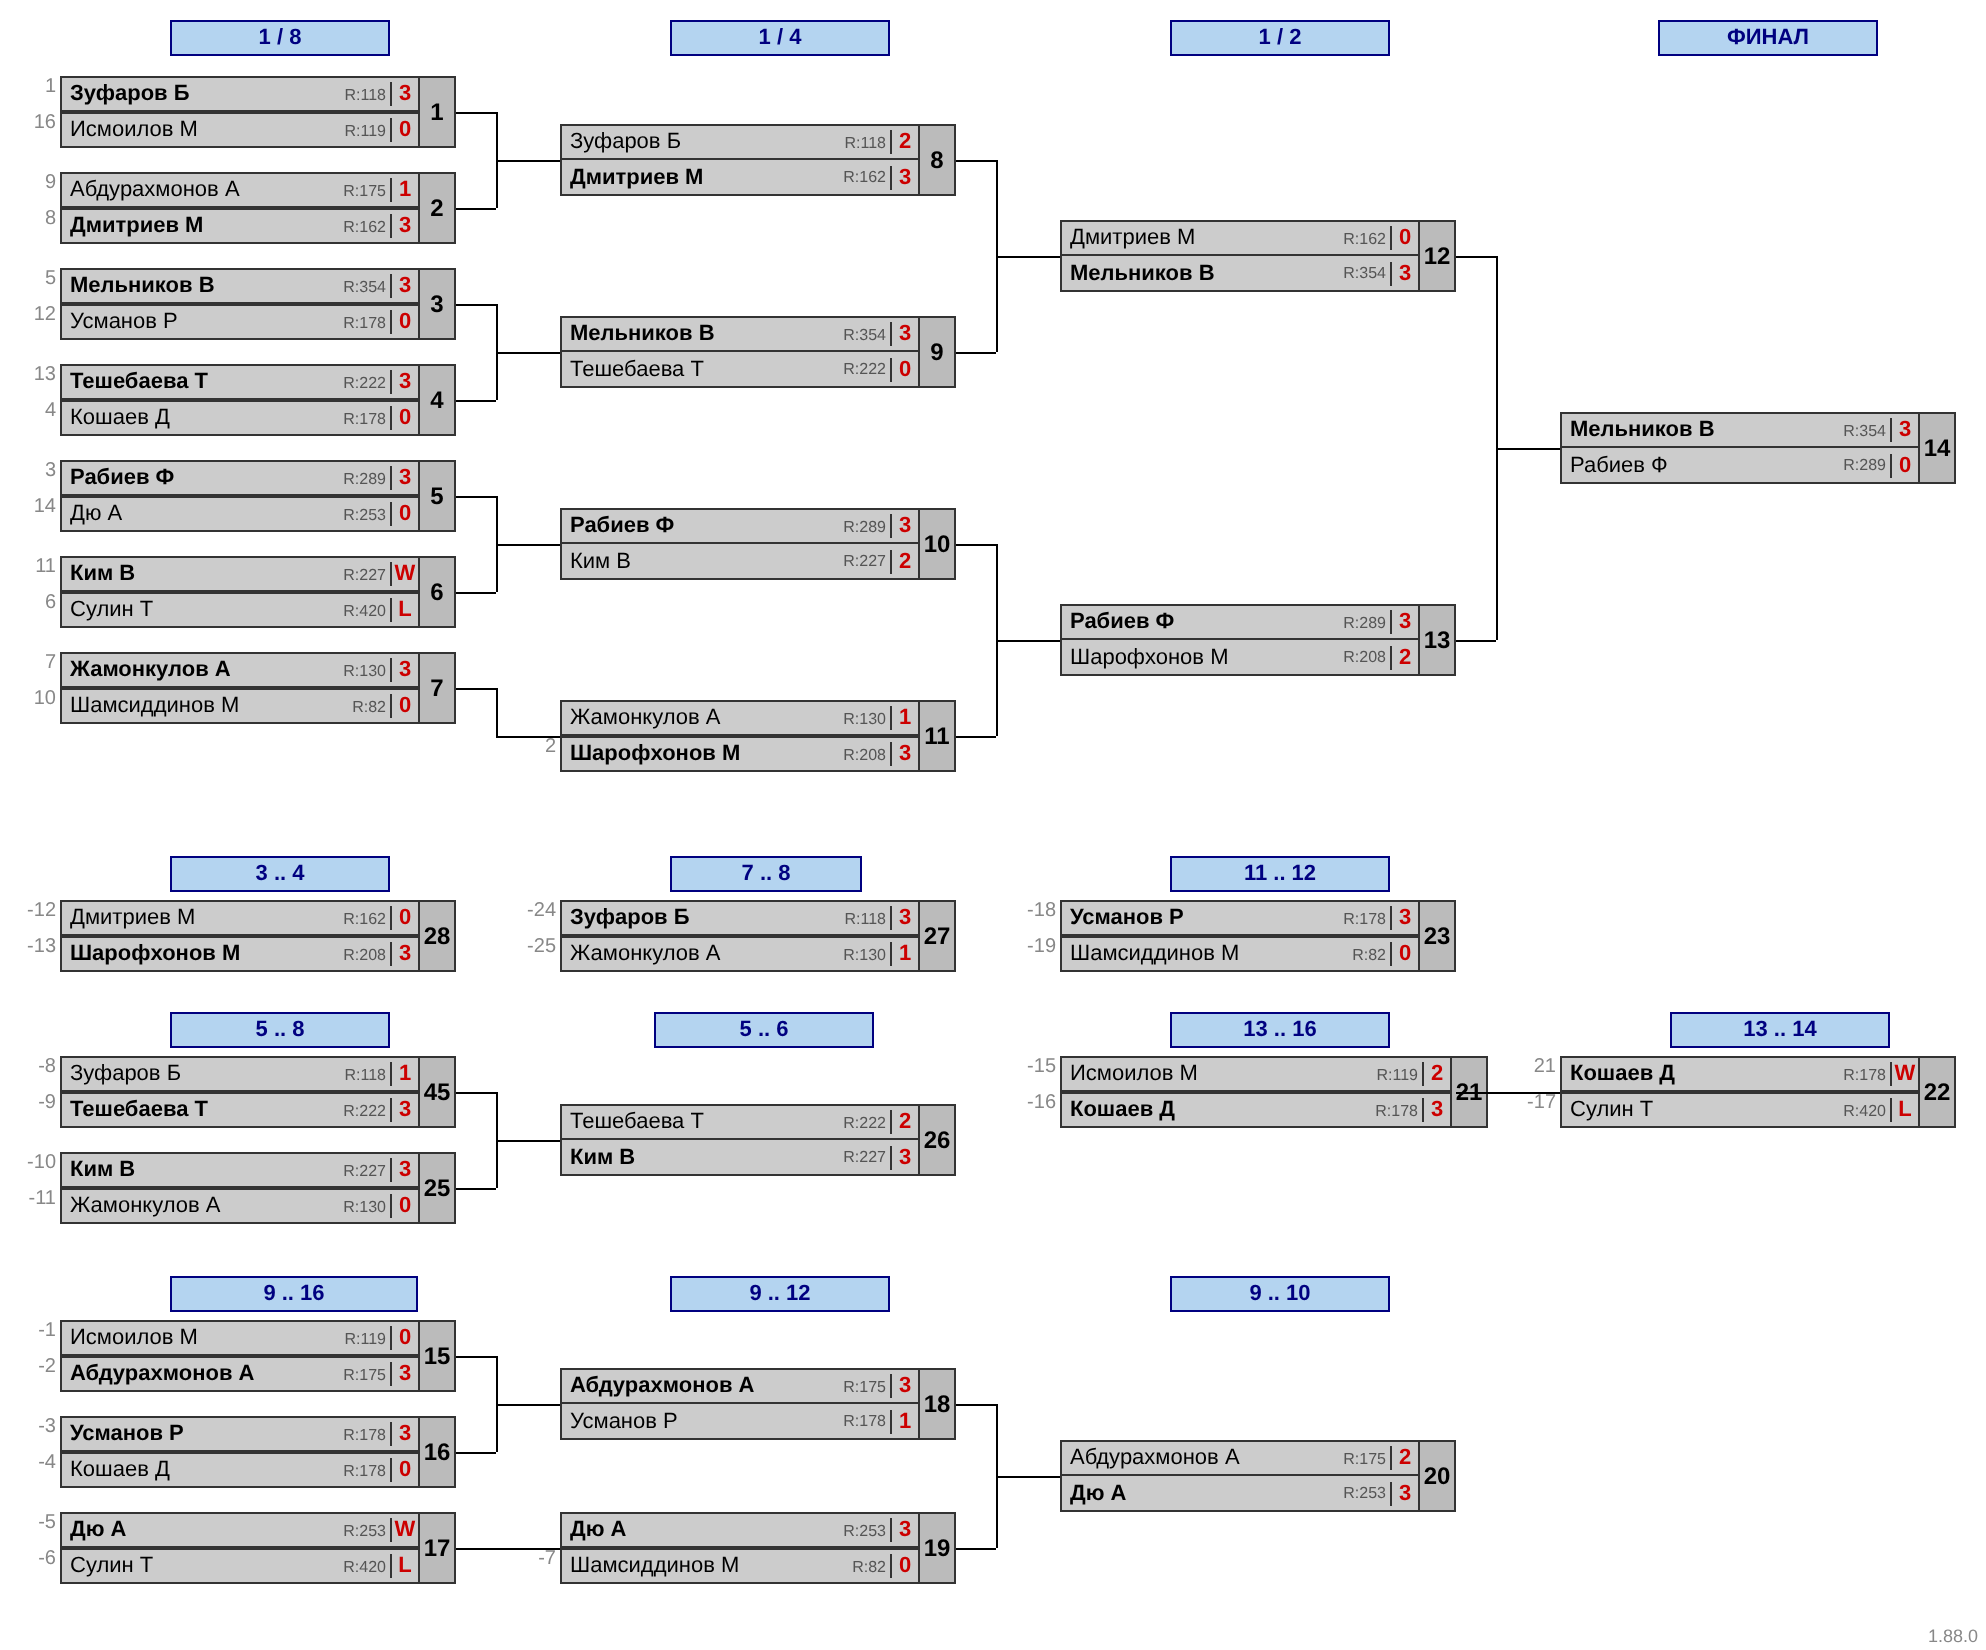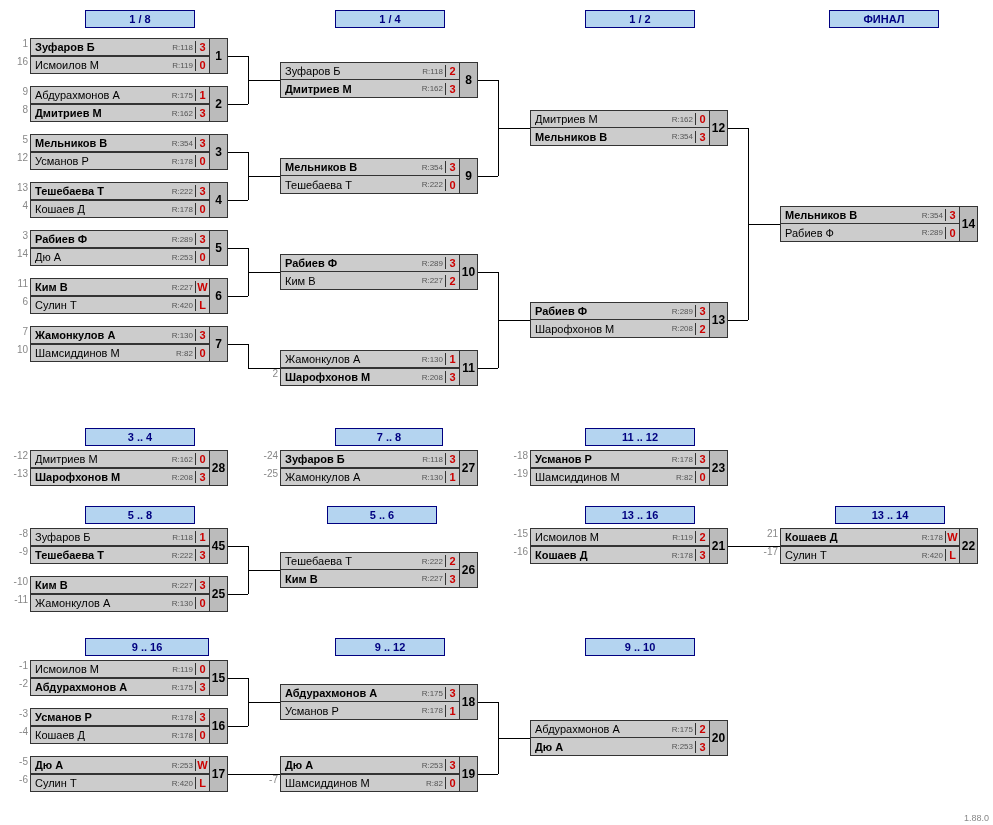--- a/index.html
+++ b/index.html
@@ -19,21 +19,21 @@
 </style>
 </head>
 <body>
 
 <div id="root">
     <div class="hdr" style="left: 85px; top: 10px; width: 110px;">1 / 8</div>
     <div class="hdr" style="left: 335px; top: 10px; width: 110px;">1 / 4</div>
     <div class="hdr" style="left: 585px; top: 10px; width: 110px;">1 / 2</div>
     <div class="hdr" style="left: 829px; top: 10px; width: 110px;">ФИНАЛ</div>
     <div class="hdr" style="left: 85px; top: 428px; width: 110px;">3 .. 4</div>
-    <div class="hdr" style="left: 335px; top: 428px; width: 108px;">7 .. 8</div>
+    <div class="hdr" style="left: 335px; top: 428px; width: 96px;">7 .. 8</div>
     <div class="hdr" style="left: 585px; top: 428px; width: 110px;">11 .. 12</div>
     <div class="hdr" style="left: 85px; top: 506px; width: 110px;">5 .. 8</div>
     <div class="hdr" style="left: 327px; top: 506px; width: 110px;">5 .. 6</div>
     <div class="hdr" style="left: 585px; top: 506px; width: 110px;">13 .. 16</div>
     <div class="hdr" style="left: 835px; top: 506px; width: 110px;">13 .. 14</div>
     <div class="hdr" style="left: 85px; top: 638px; width: 124px;">9 .. 16</div>
     <div class="hdr" style="left: 335px; top: 638px; width: 110px;">9 .. 12</div>
     <div class="hdr" style="left: 585px; top: 638px; width: 110px;">9 .. 10</div>
     <div class="match" style="left: 30px; top: 38px; width: 180px;">
       <div class="seed" style="top: 0px;">1</div>
@@ -313,21 +313,21 @@
         <div class="rt">R:222</div>
         <div class="sc">2</div>
       </div>
       <div class="row win">
         <div class="nm">Ким В</div>
         <div class="rt">R:227</div>
         <div class="sc">3</div>
       </div>
       <div class="mid">26</div>
     </div>
-    <div class="match" style="left: 530px; top: 528px; width: 180px; border-radius: 15px;">
+    <div class="match" style="left: 530px; top: 528px; width: 196px; border-radius: 15px;">
       <div class="seed" style="top: 0px;">-15</div>
       <div class="row">
         <div class="nm">Исмоилов М</div>
         <div class="rt">R:119</div>
         <div class="sc">2</div>
       </div>
       <div class="seed" style="top: 18px;">-16</div>
       <div class="row win">
         <div class="nm">Кошаев Д</div>
         <div class="rt">R:178</div>

